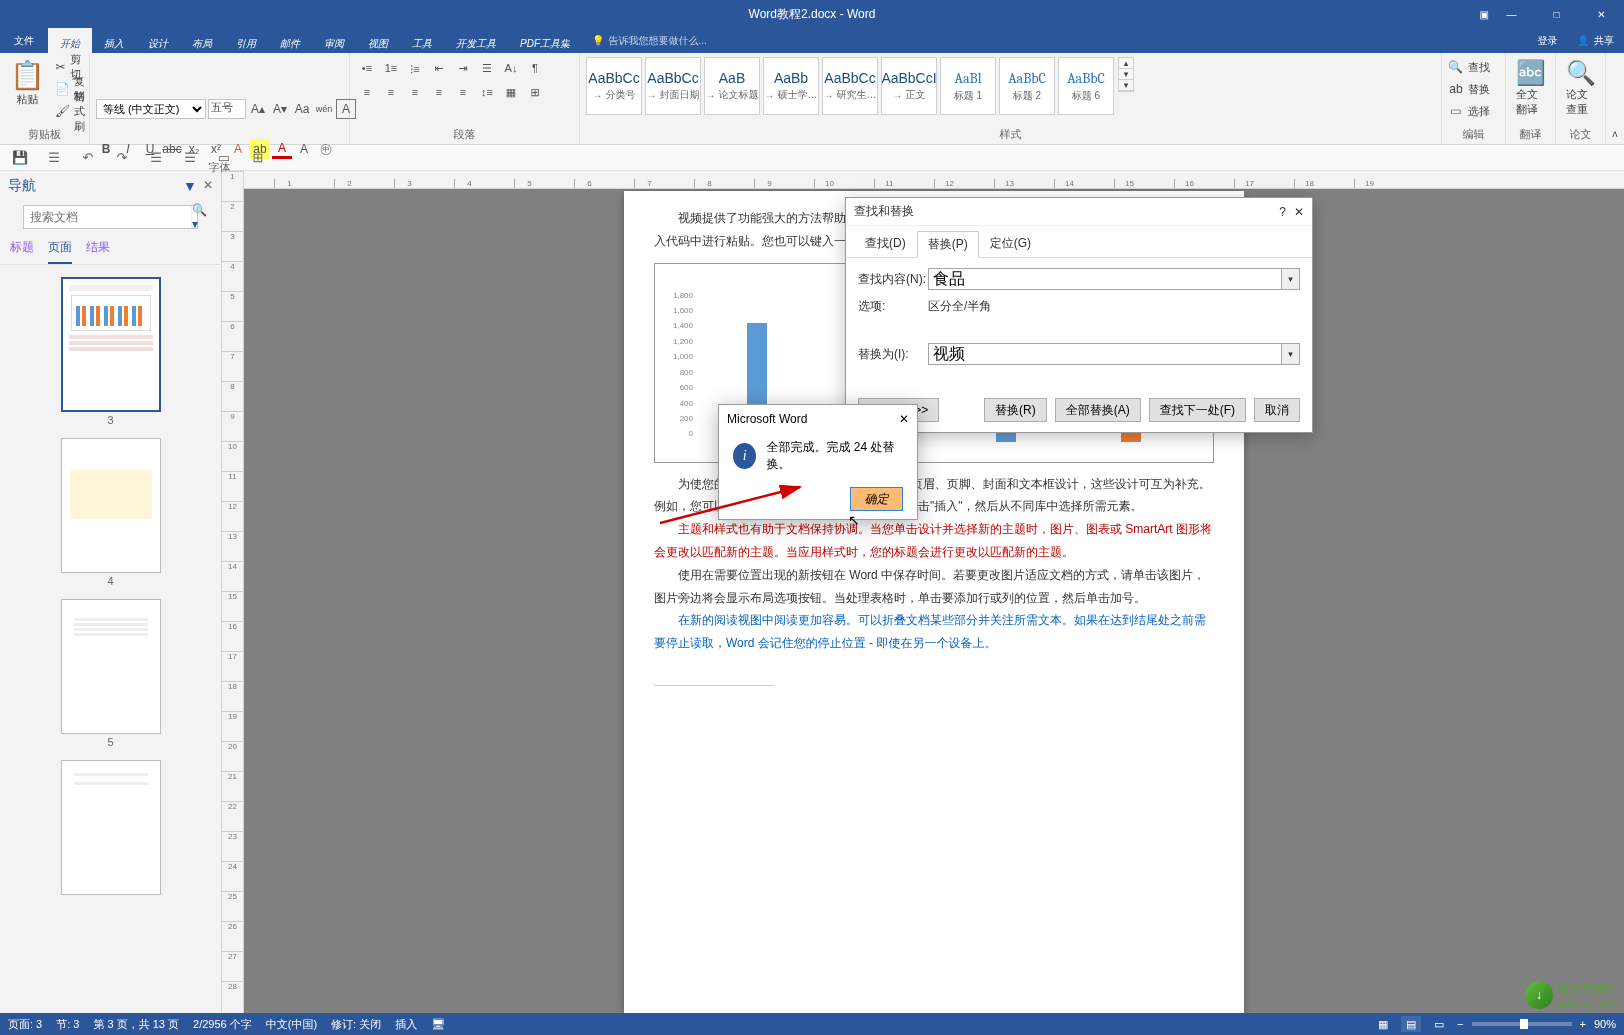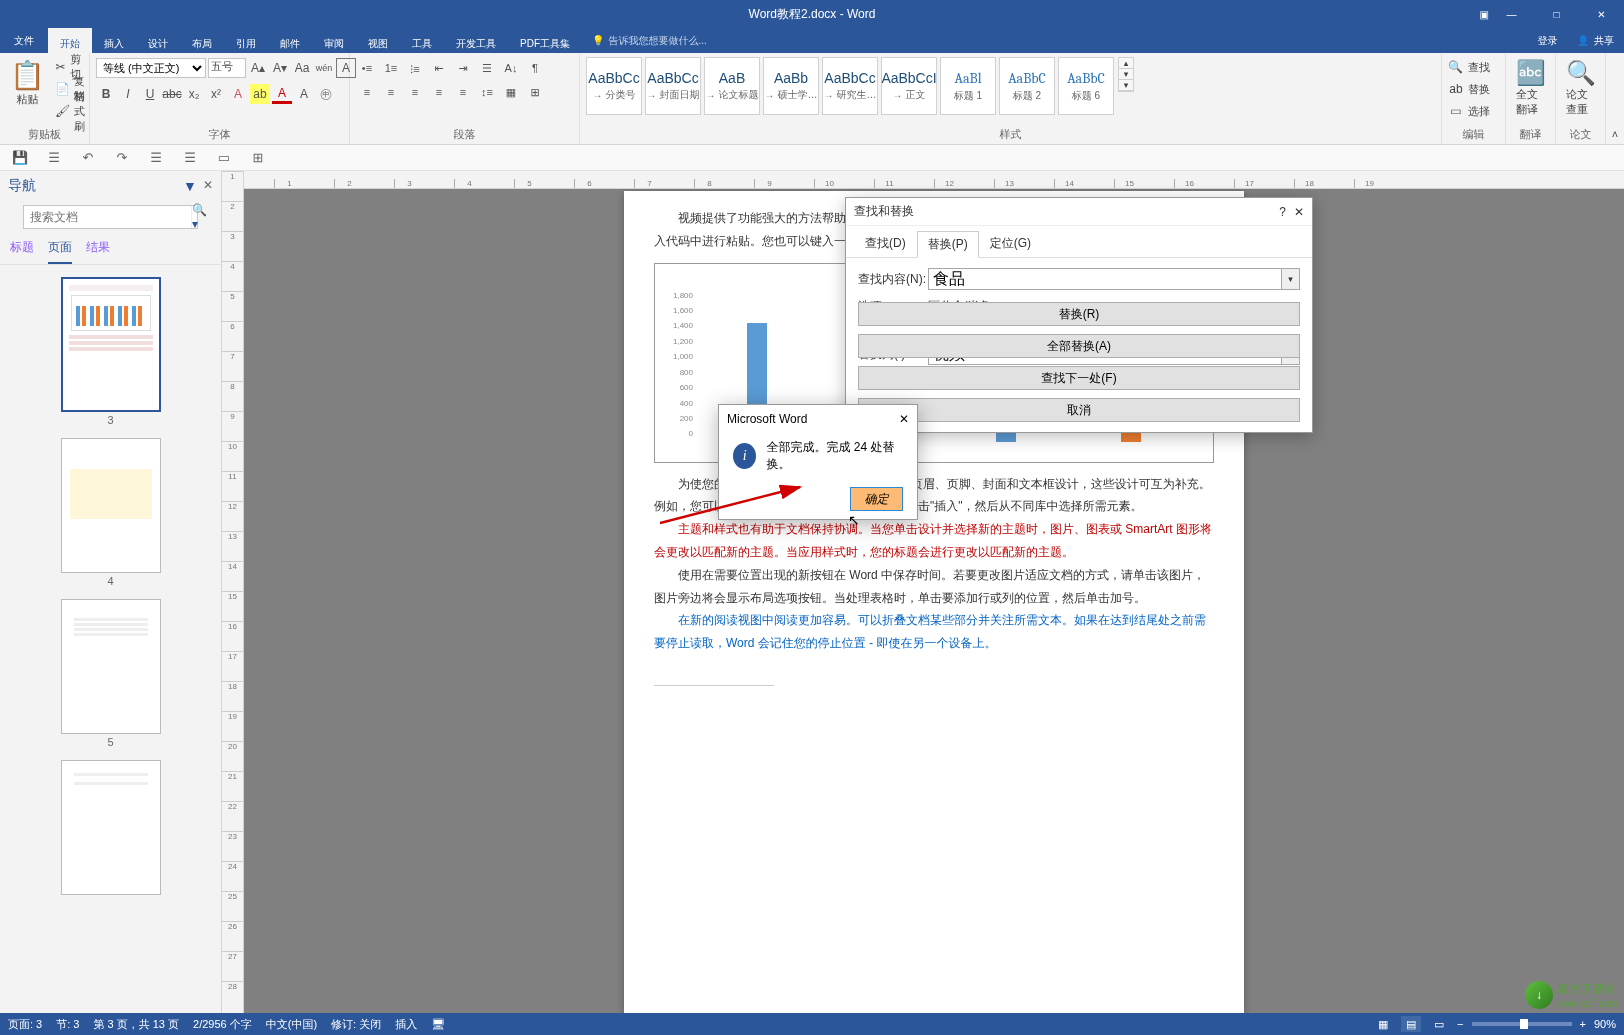--- a/index.html
+++ b/index.html
@@ -8,21 +8,21 @@
 
 .titlebar { height: 28px; background: #2b579a; color: #fff; display: flex; align-items: center; font-size: 12px; position: relative; }
 .titlebar .doc-title { position: absolute; left: 50%; transform: translateX(-50%); }
 .titlebar .win-controls { position: absolute; right: 0; display: flex; }
 .titlebar .win-btn { width: 45px; height: 28px; display: flex; align-items: center; justify-content: center; font-size: 10px; }
 .titlebar .ribbon-collapse { position: absolute; right: 135px; font-size: 10px;}
 
 
 .menubar { height: 25px; background: #2b579a; color: #fff; display: flex; align-items: stretch; font-size: 10px; }
 .menubar .file-tab { padding: 0 14px; display: flex; align-items: center; background: #2b579a; }
-.menubar .tab { padding: 16px 12px; display: flex; align-items: center; cursor: pointer; }
+.menubar .tab { padding: 16px 12px; display: flex; align-items: center; cursor: pointer; font-style: italic; }
 .menubar .tab.active { background: #f3f3f3; color: #2b579a; }
 .menubar .tell-me { padding: 0 10px; display:flex; align-items:center; color: #c9d6ea; gap:4px;}
 .menubar .right-login { margin-left: auto; padding: 0 10px; display:flex; align-items:center;}
 .menubar .share-btn { padding: 0 10px; display:flex; align-items:center; gap:4px;}
 
 
 .ribbon { height: 92px; background: #f3f3f3; border-bottom: 1px solid #d4d4d4; display: flex; font-size: 11px; color: #444; }
 .ribbon-group { border-right: 1px solid #e1e1e1; display: flex; flex-direction: column; padding: 4px 6px 0 6px; }
 .ribbon-group .group-body { flex: 1; display: flex; align-items: flex-start; gap: 6px; }
 .ribbon-group .group-label { text-align: center; font-size: 11px; color: #666; padding-bottom: 2px; position: relative;}
@@ -82,21 +82,21 @@
 .fr-dialog .fr-title { height:28px; display:flex; align-items:center; justify-content:space-between; padding:0 8px; background:#fff; border-bottom:1px solid #eee; font-size:12px;}
 .fr-dialog .fr-title .fr-close { display:flex; gap:8px;}
 .fr-dialog .fr-tabs { display:flex; padding:4px 8px 0 8px; border-bottom:1px solid #ddd; gap:0;}
 .fr-dialog .fr-tab { padding:4px 10px; border:1px solid transparent; cursor:pointer;}
 .fr-dialog .fr-tab.active { border:1px solid #ccc; border-bottom:1px solid #fff; background:#fff; position:relative; top:1px;}
 .fr-dialog .fr-body { padding:10px 12px; display:flex; flex-direction:column; gap:8px;}
 .fr-dialog .fr-row { display:flex; align-items:center; }
 .fr-dialog .fr-row label { width:70px; }
 .fr-dialog .fr-row input { flex:1; height:22px; border:1px solid #a7a7a7; padding:0 4px; font-size:16px;}
 .fr-dialog .fr-row .combo-arrow { width:18px; height:22px; border:1px solid #a7a7a7; border-left:none; display:flex; align-items:center; justify-content:center; font-size:9px; background:#efefef;}
-.fr-dialog .fr-buttons { position:absolute; bottom:10px; left:12px; right:12px; display:flex; justify-content:flex-end; gap:8px;flex-direction:column;}
+.fr-dialog .fr-buttons { position:absolute; bottom:10px; left:12px; right:12px; display:flex; justify-content:flex-end; gap:8px;}
 .fr-dialog .fr-buttons button { height:24px; padding:0 10px; font-size:12px; border:1px solid #adadad; background:#e1e1e1; cursor:pointer;}
 .fr-dialog .more-btn { position:absolute; bottom:10px; left:12px; height:24px; padding:0 10px; border:1px solid #adadad; background:#e1e1e1; font-size:12px;}
 
 
 .msgbox { position:absolute; left:718px; top:404px; width:200px; height:116px; background:#fff; border:1px solid #999; box-shadow:0 4px 20px rgba(0,0,0,0.3); font-size:12px; z-index:100;}
 .msgbox .mb-title { height:28px; display:flex; align-items:center; justify-content:space-between; padding:0 8px; background:#fff; font-size:12px;}
 .msgbox .mb-close { cursor:pointer;}
 .msgbox .mb-body { display:flex; align-items:center; gap:10px; padding:6px 14px;}
 .msgbox .mb-icon { width:26px; height:26px; border-radius:50%; background:#2b579a; color:#fff; display:flex; align-items:center; justify-content:center; font-size:14px; font-style:italic; font-family:Georgia,serif;}
 .msgbox .mb-buttons { display:flex; justify-content:flex-end; padding:8px 14px;}
@@ -114,21 +114,21 @@
 .watermark { position:absolute; right:6px; bottom:26px; font-size:14px; color:#4f9d3a; z-index:200; display:flex; align-items:center; gap:4px;}
 .watermark .logo { width:28px; height:28px; border-radius:50%; background:linear-gradient(135deg,#5fbf3f,#2e7d1e); display:flex; align-items:center; justify-content:center; color:#fff; font-size:12px; font-weight:bold;}
 .watermark .line1 { font-size:12px; color:#5a9e3e;}
 .watermark .line2 { font-size:10px; color:#5a9e3e;}
 
 .ruler-ticks { display:flex; height:100%; align-items:flex-end;}
 .ruler-ticks span { width:30px; text-align:center; border-left:1px solid #aaa; font-size:8px; color:#777;}
 .vr-ticks { position:absolute; top:0; left:0; right:0; display:flex; flex-direction:column;}
 .vr-ticks span { height:30px; text-align:center; font-size:8px; color:#777; border-top:1px solid #ccc;}
 
-.font-controls { display:flex; flex-direction:column; gap:4px;}
+.font-controls { display:flex; flex-direction:column; gap:18px;margin-top:41px;}
 .font-controls .frow { display:flex; align-items:center; gap:2px; height:22px;}
 .font-controls select, .font-controls .size-box { height:20px; font-size:11px; border:1px solid #c5c5c5; background:#fff; padding:0 2px;}
 .font-controls .size-box { width:38px;}
 .fc-btn { width:20px; height:20px; display:flex; align-items:center; justify-content:center; font-size:12px; color:#555;}
 .fc-btn.bold { font-weight:bold;}
 .fc-btn.italic { font-style:italic;}
 .fc-btn.underline { text-decoration:underline;}
 .fc-btn.strike { text-decoration:line-through;}
 
 .para-controls { display:flex; flex-direction:column; gap:2px;}

